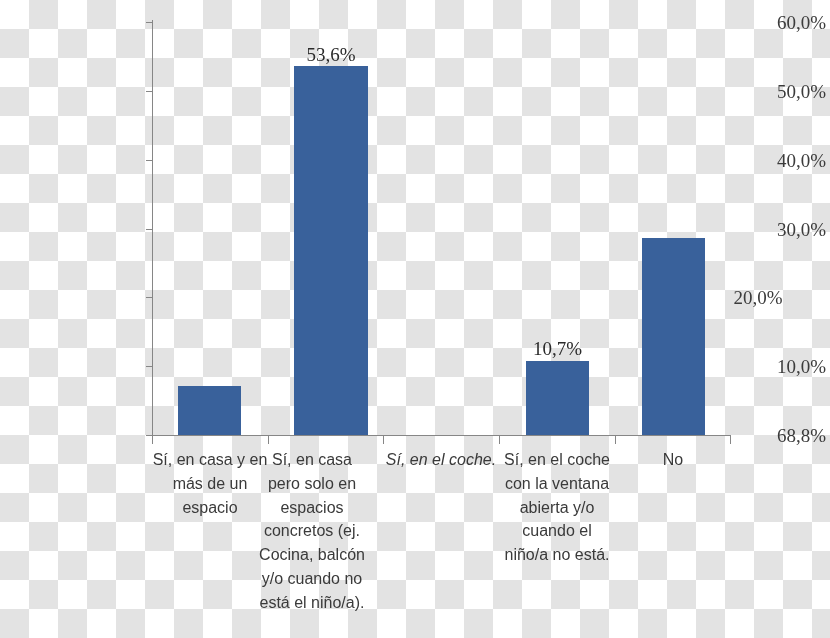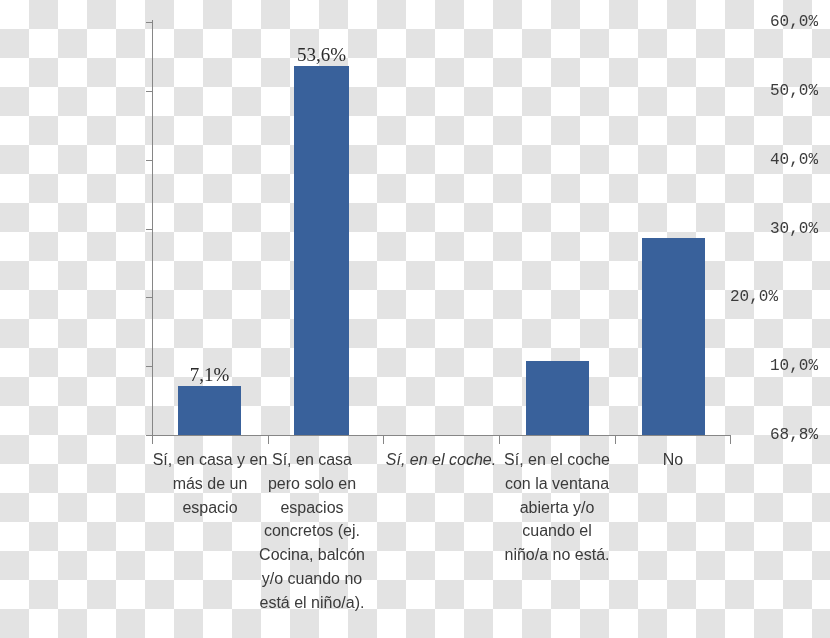--- a/index.html
+++ b/index.html
@@ -59,28 +59,28 @@
     left: 146px;
     width: 7px;
     height: 1px;
     background: #868686;
   }
   .y-label {
     position: absolute;
     right: 0;
     width: 140px;
     text-align: right;
-    padding-right: 12px;
+    padding-right: 4px;
     box-sizing: border-box;
-    font-size: 16px;
+    font-size: 19px;
     color: #3b3b3b;
     line-height: 1;
     transform: translateY(-50%);
     white-space: nowrap;
-    font-family: Liberation Mono, monospace;
+    font-family: Liberation Serif, serif;
   }
 
   
   .x-tick {
     position: absolute;
     top: 436px;
     width: 1px;
     height: 8px;
     background: #868686;
   }
@@ -153,35 +153,35 @@
     <div class="x-tick" style="left:268px;"></div>
     <div class="x-tick" style="left:383px;"></div>
     <div class="x-tick" style="left:499px;"></div>
     <div class="x-tick" style="left:615px;"></div>
     <div class="x-tick" style="left:730px;"></div>
   </div>
 
   <div id="plot-area">
 
     <div class="bar-slot" style="left:26px; width:63px; height:413px;">
-      <div class="bar-label" style="bottom:51px;">7,1%</div>
       <div class="bar" style="height:48.9px;"></div>
     </div>
 
-    <div class="bar-slot" style="left:142px; width:55px; height:413px;">
+    <div class="bar-slot" style="left:142px; width:74px; height:413px;">
       <div class="bar-label" style="bottom:371px;">53,6%</div>
       <div class="bar" style="height:368.9px;"></div>
     </div>
 
     <div class="bar-slot" style="left:258px; width:63px; height:413px;">
       <div class="bar-label" style="bottom:4px;"></div>
       <div class="bar" style="height:0px;"></div>
     </div>
 
     <div class="bar-slot" style="left:374px; width:63px; height:413px;">
+      <div class="bar-label" style="bottom:76.6px;">10,7%</div>
       <div class="bar" style="height:73.6px;"></div>
     </div>
 
     <div class="bar-slot" style="left:490px; width:63px; height:413px;">
       <div class="bar" style="height:196.9px;"></div>
     </div>
 
   </div>
 
   <div>

